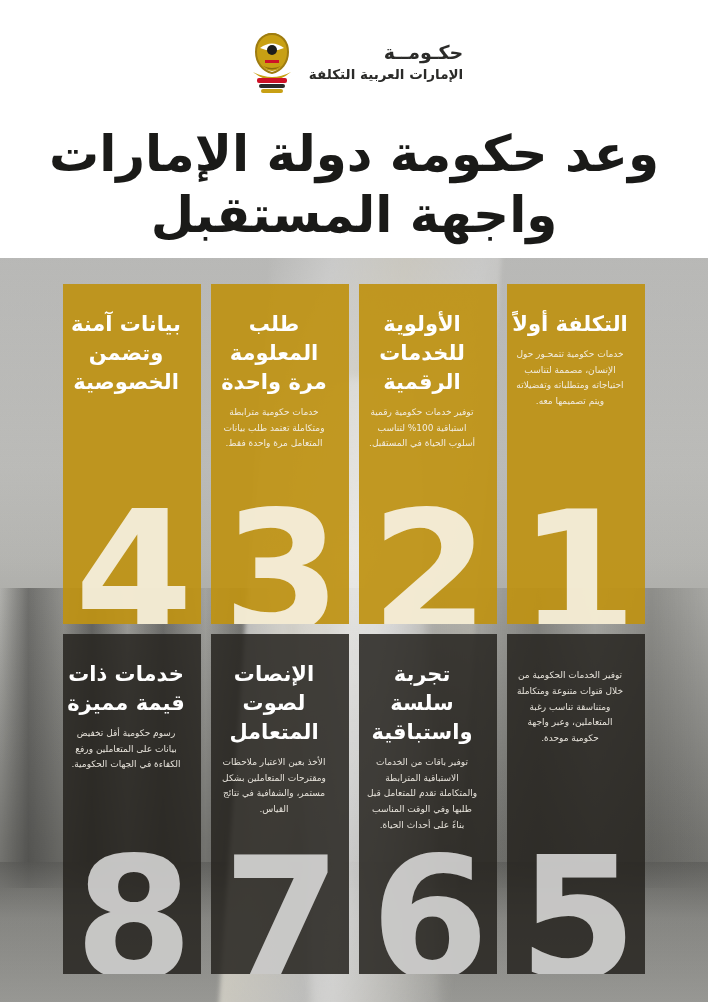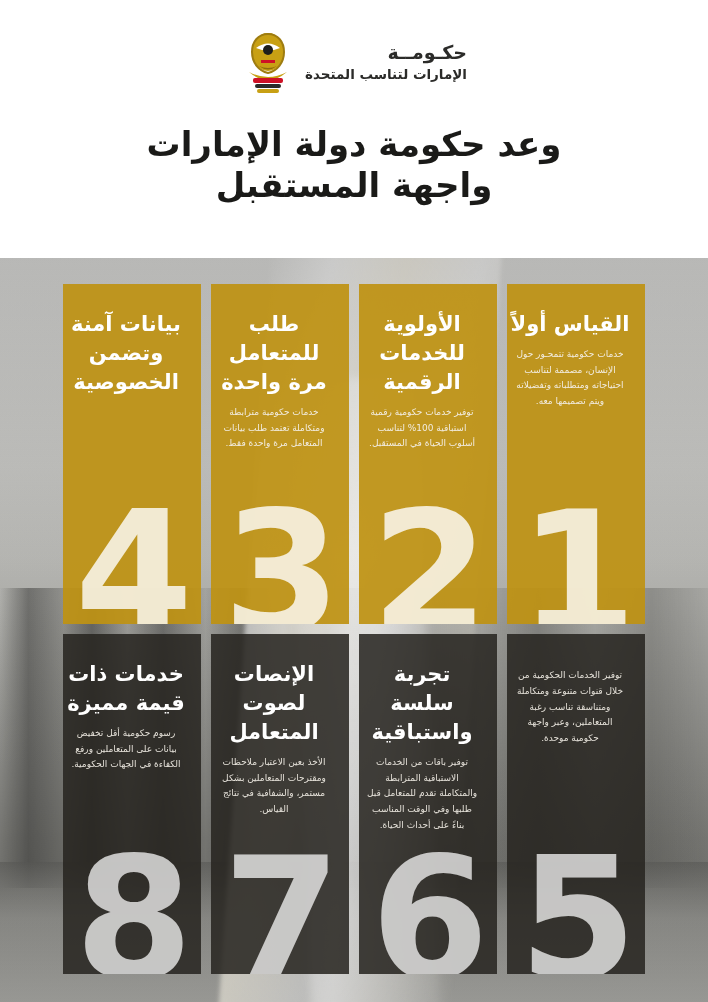--- a/index.html
+++ b/index.html
@@ -55,21 +55,21 @@
   .main-title {
     margin-top: 26px;
     text-align: center;
     color: #1a1a18;
     font-weight: bold;
     line-height: 1.22;
     letter-spacing: 0px;
     padding: 0 40px;
   }
   .main-title .t-line {
-    font-size: 34px;
+    font-size: 50px;
     font-weight: bold;
     white-space: nowrap;
   }
   .main-title .t-line.l2 {
     letter-spacing: 3px;
   }
 
   
   .board {
     position: absolute;
@@ -211,21 +211,21 @@
   }
 </style>
 </head>
 <body>
 
 <div class="header">
 
   <div class="emblem-row">
     <div class="emblem-text">
       <div class="line1">حكـومــة</div>
-      <div class="line2">الإمارات لتناسب المتحدة</div>
+      <div class="line2">الإمارات العربية التكلفة</div>
     </div>
     <div class="emblem">
       <svg width="54" height="72" viewBox="0 0 54 72" xmlns="http://www.w3.org/2000/svg">
         <ellipse cx="27" cy="26" rx="16" ry="19" fill="#c8a014"></ellipse>
         <path d="M27 8 C17 8 11 16 11 26 C11 37 18 45 27 47 C36 45 43 37 43 26 C43 16 37 8 27 8 Z" fill="none" stroke="#9e7c10" stroke-width="2"></path>
         <path d="M15 22 q12 -9 24 0 q-12 5 -24 0 Z" fill="#ffffff"></path>
         <circle cx="27" cy="24" r="5" fill="#1d1d1b"></circle>
         <path d="M20 34 h14 v3 h-14 Z" fill="#ce1126"></path>
         <path d="M18 40 q9 7 18 0 q-9 4 -18 0 Z" fill="#8a6c0d"></path>
         <path d="M8 46 q19 10 38 0 q-19 16 -38 0 Z" fill="#c8a014"></path>
@@ -246,33 +246,33 @@
   <div class="bg-sky"></div>
   <div class="bg-city"></div>
   <div class="bg-ground"></div>
   <div class="bg-flag"></div>
   <div class="bg-flag2"></div>
   <div class="board-dim"></div>
 
   <div class="grid">
 
     <div class="card gold">
-      <div class="c-title">القياس أولاً</div>
+      <div class="c-title">التكلفة أولاً</div>
       <div class="c-desc">خدمات حكومية تتمحـور حول الإنسان، مصممة لتناسب احتياجاته ومتطلباته وتفضيلاته ويتم تصميمها معه.</div>
       <div class="c-num">1</div>
     </div>
 
     <div class="card gold">
       <div class="c-title">الأولوية للخدمات الرقمية</div>
       <div class="c-desc">توفير خدمات حكومية رقمية استباقية 100% لتناسب أسلوب الحياة في المستقبل.</div>
       <div class="c-num">2</div>
     </div>
 
     <div class="card gold">
-      <div class="c-title">طلب للمتعامل مرة واحدة</div>
+      <div class="c-title">طلب المعلومة مرة واحدة</div>
       <div class="c-desc">خدمات حكومية مترابطة ومتكاملة تعتمد طلب بيانات المتعامل مرة واحدة فقط.</div>
       <div class="c-num">3</div>
     </div>
 
     <div class="card gold">
       <div class="c-title">بيانات آمنة وتضمن الخصوصية</div>
       <div class="c-num">4</div>
     </div>
 
     <div class="card dark">

